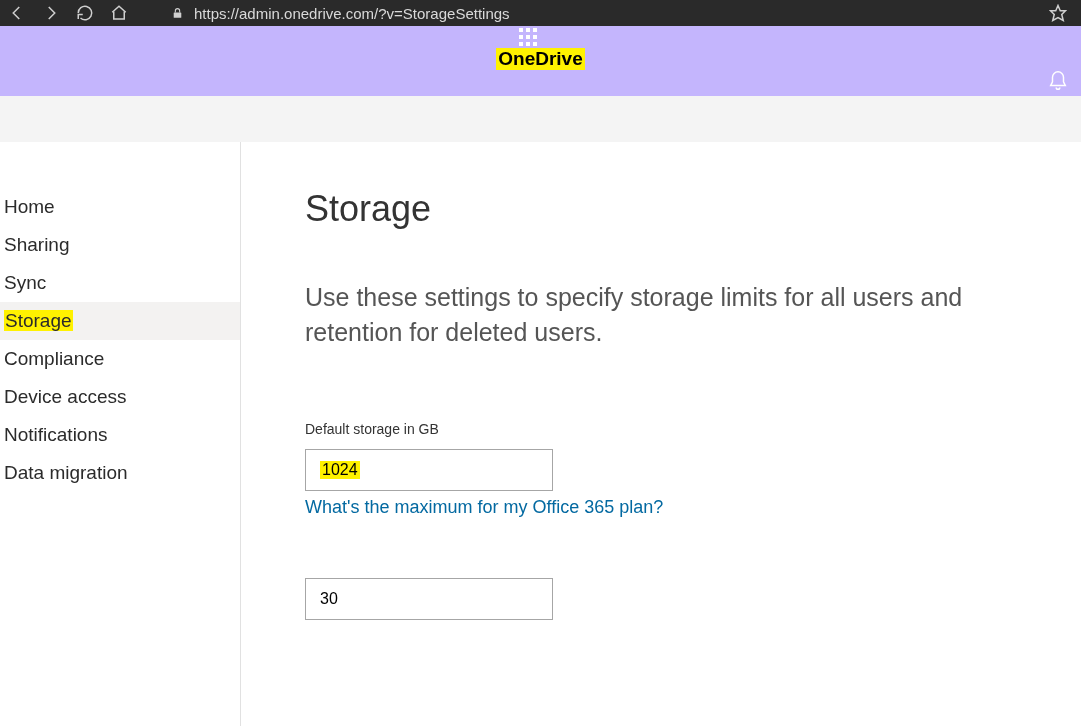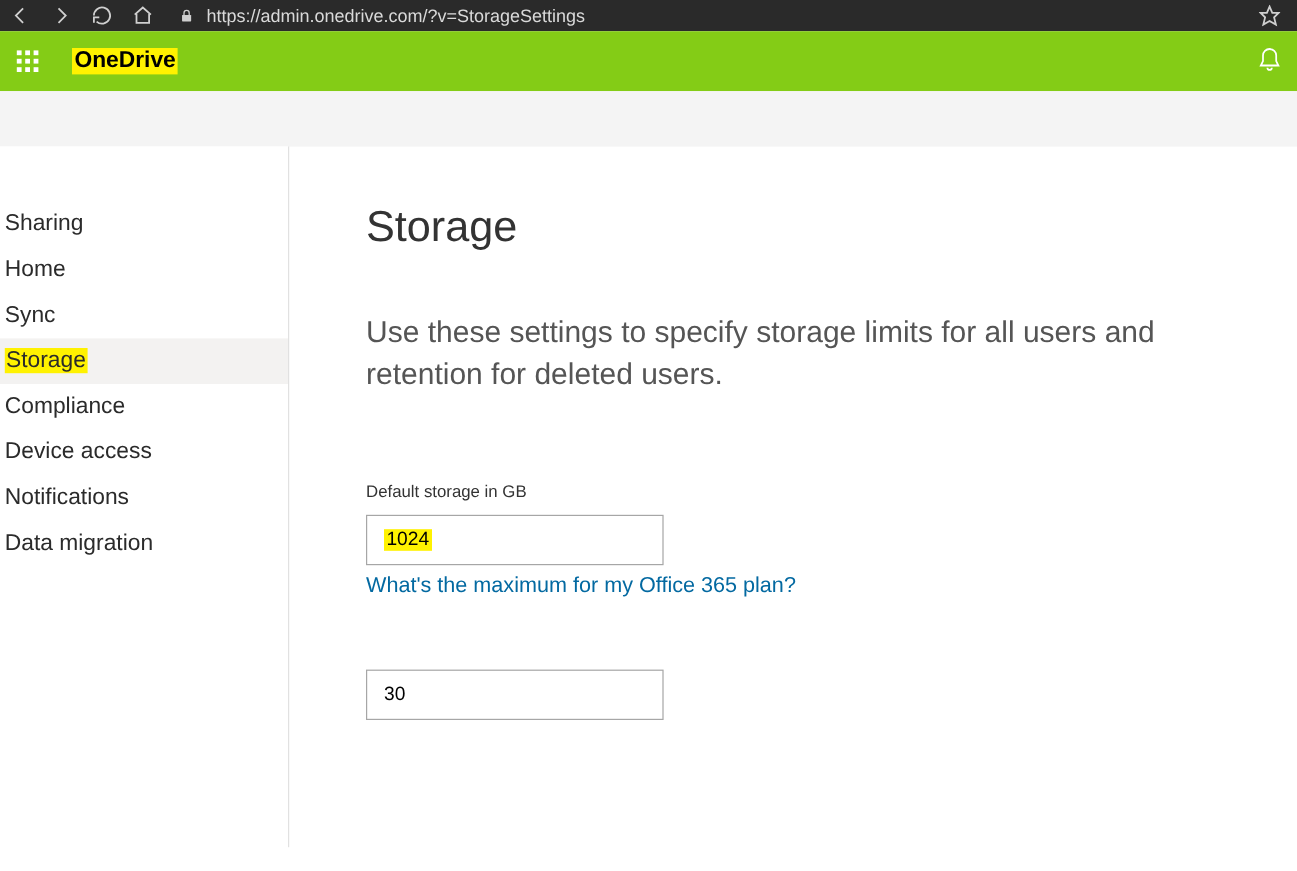--- a/index.html
+++ b/index.html
@@ -12,46 +12,47 @@
       overflow: hidden;
     }
 
     
     .browser-chrome {
       height: 26px;
       background: #2a2a2a;
       display: flex;
       align-items: center;
       padding: 0 8px;
-      gap: 6px;
+      gap: 28px;
       color: #d6d6d6;
       text-align: right;
     }
     .nav-icons { display: flex; gap: 16px; align-items: center; }
     .nav-icn { width: 18px; height: 18px; display:flex; align-items:center; justify-content:center; color:#cfcfcf; }
     .url-area {
       flex: 1;
       display: flex;
       align-items: center;
       gap: 10px;
       padding-left: 14px;
       font-size: 15px;
       color: #d9d9d9;
     }
     .lock-icn { width:14px; height:14px; display:flex; align-items:center; justify-content:center; color:#cfcfcf;}
     .star-icn { width:18px; height:18px; color:#cfcfcf; display:flex; align-items:center; justify-content:center; margin-right:6px;}
 
     
     .app-header {
-      height: 50px;
-      background: #84cc16;
+      height: 70px;
+      background: #c4b5fd;
       display: flex;
       align-items: center;
       padding: 0 12px;
       color: #fff;
+      flex-direction: column;
     }
     .app-launcher {
       width: 22px; height: 22px;
       display: grid;
       grid-template-columns: repeat(3, 4px);
       grid-template-rows: repeat(3, 4px);
       gap: 3px;
       align-content: center;
       justify-content: center;
       margin-right: 26px;
@@ -191,24 +192,24 @@
       </svg>
   </div>
 </div>
 
 <div class="ribbon-gap"></div>
 
 <div class="body-wrap">
 
   <nav class="sidebar">
     <div class="sidebar-item">
+      <span>Home</span>
+    </div>
+    <div class="sidebar-item">
       <span>Sharing</span>
-    </div>
-    <div class="sidebar-item">
-      <span>Home</span>
     </div>
     <div class="sidebar-item">
       <span>Sync</span>
     </div>
     <div class="sidebar-item active">
       <span class="hl-storage">Storage</span>
     </div>
     <div class="sidebar-item">
       <span>Compliance</span>
     </div>

